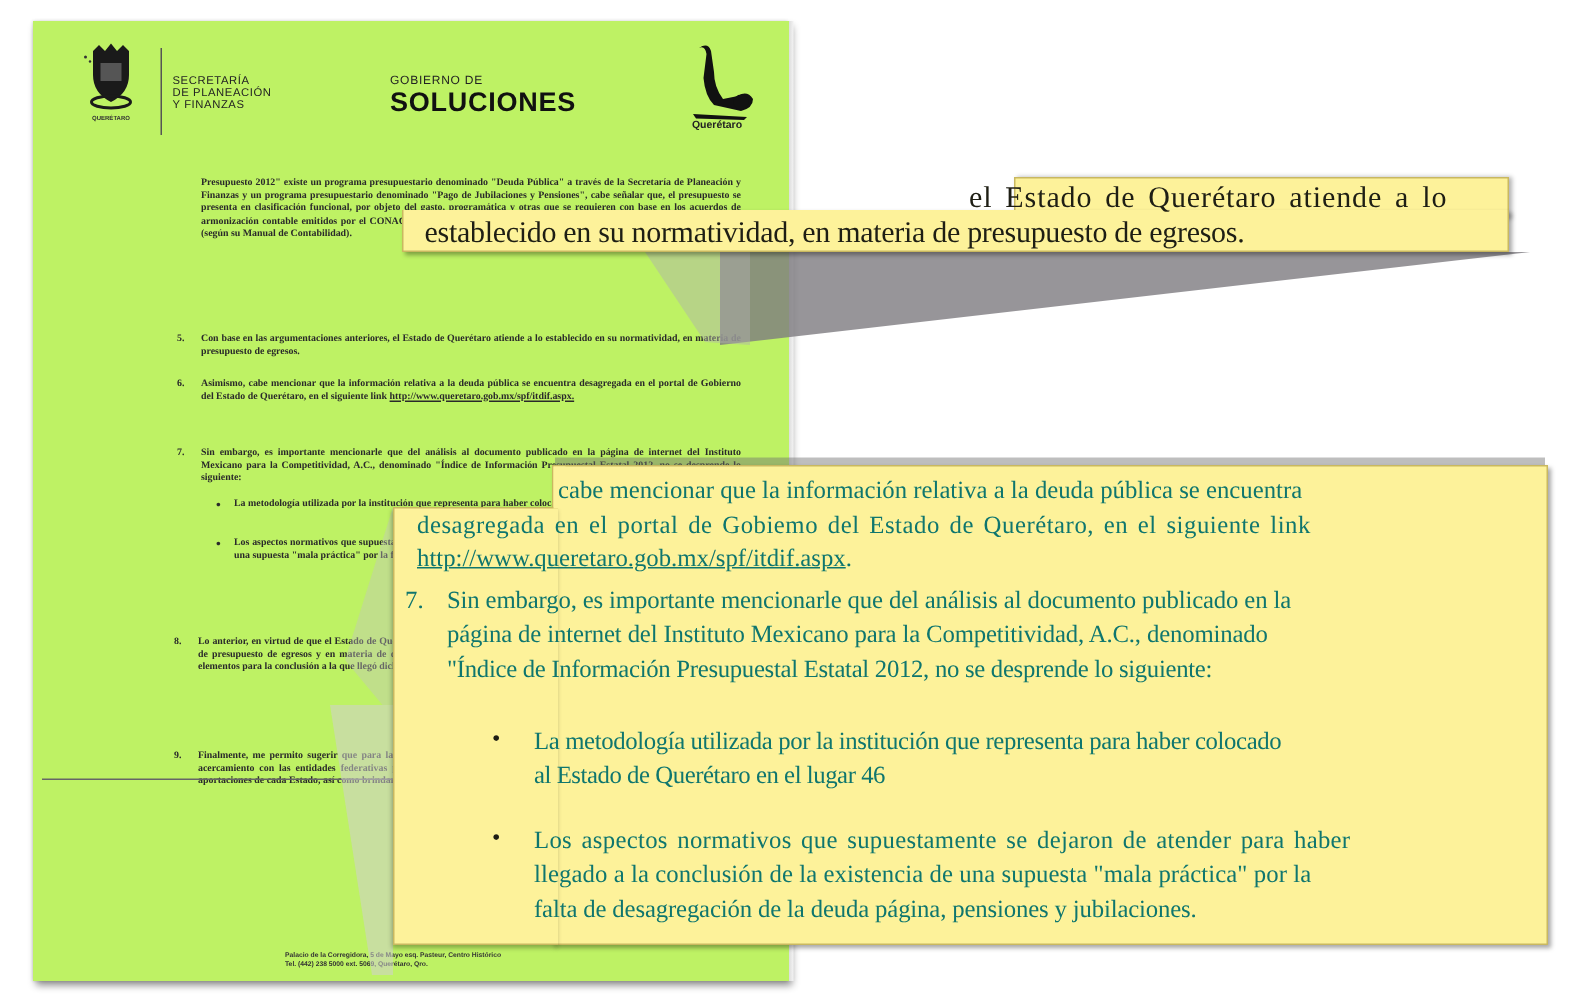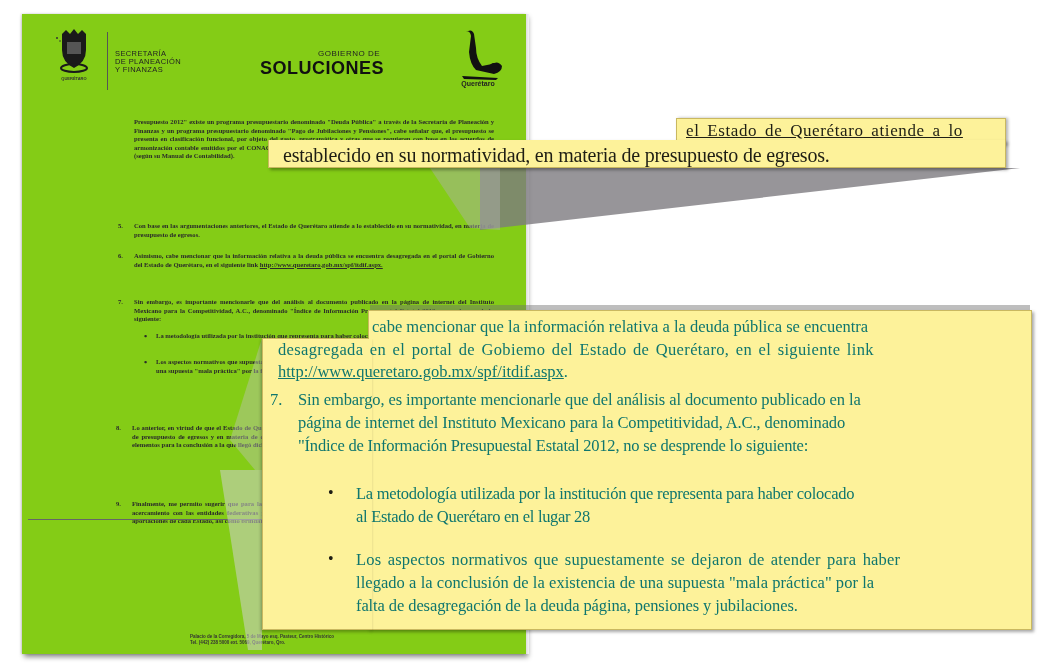--- a/index.html
+++ b/index.html
@@ -1,30 +1,30 @@
 <!DOCTYPE html>
 <html><head>
 <meta charset="utf-8">
 <style>
   * { box-sizing: border-box; margin: 0; padding: 0; }
   html, body { width: 1059px; height: 666px; overflow: hidden; background: #ffffff; }
   body { position: relative; font-family: "Liberation Serif", "DejaVu Serif", serif; }
 
   .page {
     position: absolute; left: 22px; top: 14px; width: 504px; height: 640px;
-    background: #84cc16;
+    background: #bef264;
     box-shadow: 2px 3px 5px rgba(0,0,0,0.45), -1px 0 2px rgba(0,0,0,0.15);
   }
   .page-edge-right { position:absolute; left: 504px; top: 0; width: 3px; height: 640px; background: linear-gradient(to right,#dcdcdc,#f4f4f4); }
 
   .hdr-shield { position:absolute; left: 32px; top: 14px; width: 40px; height: 48px; }
   .hdr-shield-label { position:absolute; left: 26px; top: 62px; width: 52px; font: bold 4px "Liberation Sans", sans-serif; color:#333; text-align:center; line-height:5px; }
   .hdr-divider { position:absolute; left: 85px; top: 18px; width: 1px; height: 58px; background:#555; }
   .hdr-secretaria { position:absolute; left: 93px; top: 36px; font: 7.5px "Liberation Sans", sans-serif; color:#222; line-height:8px; letter-spacing:0.4px; }
-  .hdr-gobierno { position:absolute; left: 238px; top: 35px; width: 120px; text-align:right; font: 8px "Liberation Sans", sans-serif; color:#222; letter-spacing:0.5px; }
+  .hdr-gobierno { position:absolute; left: 238px; top: 35px; width: 120px; text-align:left; font: 8px "Liberation Sans", sans-serif; color:#222; letter-spacing:0.5px; }
   .hdr-soluciones { position:absolute; left: 232px; top: 44px; width: 130px; text-align:right; font: bold 18px "Liberation Sans", sans-serif; color:#111; letter-spacing:0.5px; }
   .hdr-qro { position:absolute; left: 430px; top: 14px; width: 54px; height: 66px; }
   .hdr-qro-label { position:absolute; left: 426px; top: 66px; width: 60px; text-align:center; font: bold 7px "Liberation Sans", sans-serif; color:#222; }
 
   .doc-text { position:absolute; font-size: 6.6px; line-height: 8.6px; color:#2a2a2a; text-align: justify; font-weight: bold; filter: blur(0.35px); }
   .doc-num { position:absolute; font-size: 6.6px; font-weight:bold; color:#2a2a2a; filter: blur(0.35px); }
   .doc-link { text-decoration: underline; }
 
   .footer-line { position:absolute; left: 6px; top: 505px; width: 240px; height: 1px; background:#666; }
   .footer-addr { position:absolute; left: 168px; top: 620px; font: bold 4.5px "Liberation Sans", sans-serif; color:#333; line-height:6px; filter: blur(0.3px); }
@@ -34,21 +34,21 @@
 
   .callout {
     position:absolute; background: #fdf29a;
     border: 1px solid #c9b860;
     box-shadow: 2px 2px 3px rgba(0,0,0,0.35);
     color: #1b1b12;
     font-family: "Liberation Serif", "DejaVu Serif", serif;
   }
   .c1a { left: 676px; top: 118px; width: 330px; height: 28px; border-bottom: none; box-shadow: 2px 0 3px rgba(0,0,0,0.3); }
   .c1b { left: 268px; top: 140px; width: 738px; height: 28px; border-top:none; }
-  .c1-text-a { position:absolute; left: 686px; top: 121px; font-size: 17px; letter-spacing: 0.6px; word-spacing: 3px; color:#1e1e14;text-decoration:underline; }
+  .c1-text-a { position:absolute; left: 646px; top: 121px; font-size: 20px; letter-spacing: 0.6px; word-spacing: 3px; color:#1e1e14; }
   .c1-text-b { position:absolute; left: 283px; top: 144px; font-size: 20px; letter-spacing: -0.2px; color:#1e1e14; }
 
   .c2a { left: 368px; top: 310px; width: 664px; height: 320px; }
   .c2b { left: 262px; top: 338px; width: 110px; height: 292px; border-right:none; box-shadow: -1px 2px 3px rgba(0,0,0,0.3); }
   .c2-line { position:absolute; font-size: 16.5px; color:#0f766e; white-space: nowrap; }
   .c2-url { text-decoration: underline; text-align: right; }
   .bullet { position:absolute; font-size: 16px; color:#1e1e14; }
 </style>
 </head>
 <body>
@@ -148,18 +148,18 @@
   <span class="c2-url">http://www.queretaro.gob.mx/spf/itdif.aspx</span><span>.</span>
 </div>
 
 <div class="c2-line" style="left:270px; top:390px;">7.</div>
 <div class="c2-line" style="left:298px; top:390px; letter-spacing:-0.1px;">Sin embargo, es importante mencionarle que del análisis al documento publicado en la</div>
 <div class="c2-line" style="left:298px; top:413px; letter-spacing:-0.1px;">página de internet del Instituto Mexicano para la Competitividad, A.C., denominado</div>
 <div class="c2-line" style="left:298px; top:436px; letter-spacing:-0.2px;">"Índice de Información Presupuestal Estatal 2012, no se desprende lo siguiente:</div>
 
 <div class="bullet" style="left:328px; top:484px;">•</div>
 <div class="c2-line" style="left:356px; top:484px; letter-spacing:-0.25px;">La metodología utilizada por la institución que representa para haber colocado</div>
-<div class="c2-line" style="left:356px; top:507px; letter-spacing:-0.3px;">al Estado de Querétaro en el lugar 28</div>
+<div class="c2-line" style="left:356px; top:507px; letter-spacing:-0.3px;">al Estado de Querétaro en el lugar 46</div>
 
 <div class="bullet" style="left:328px; top:550px;">•</div>
 <div class="c2-line" style="left:356px; top:550px; letter-spacing:0.2px; word-spacing:2px;">Los aspectos normativos que supuestamente se dejaron de atender para haber</div>
 <div class="c2-line" style="left:356px; top:573px; letter-spacing:0.05px;">llegado a la conclusión de la existencia de una supuesta "mala práctica" por la</div>
 <div class="c2-line" style="left:356px; top:596px; letter-spacing:-0.1px;">falta de desagregación de la deuda página, pensiones y jubilaciones.</div>
 
 </body></html>

